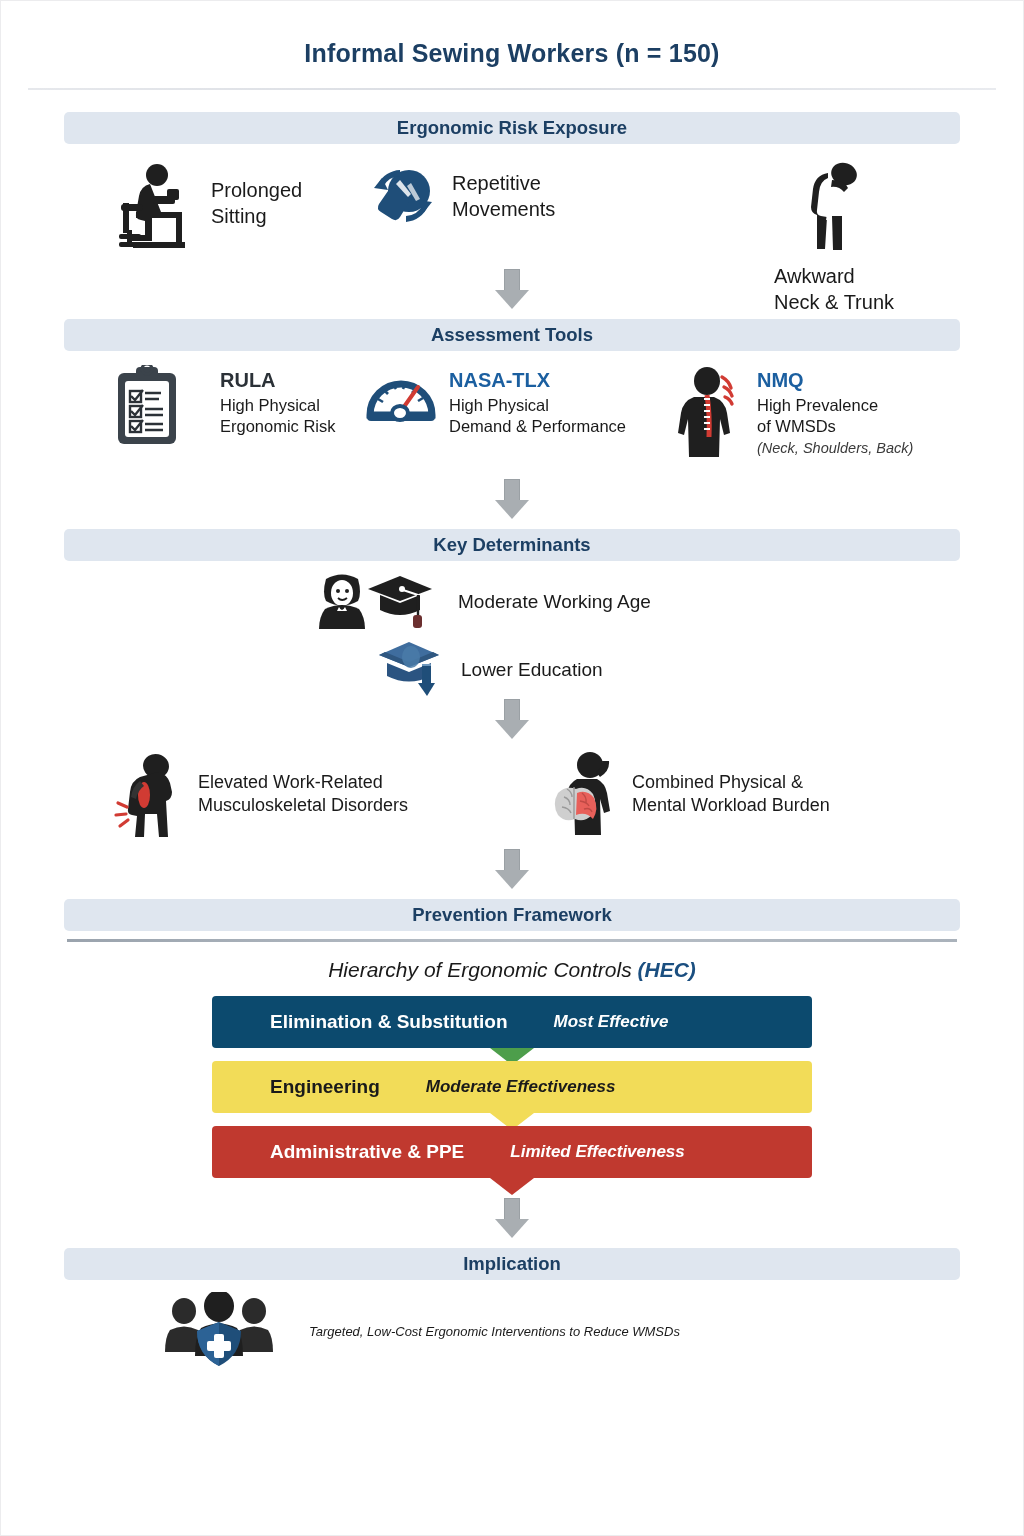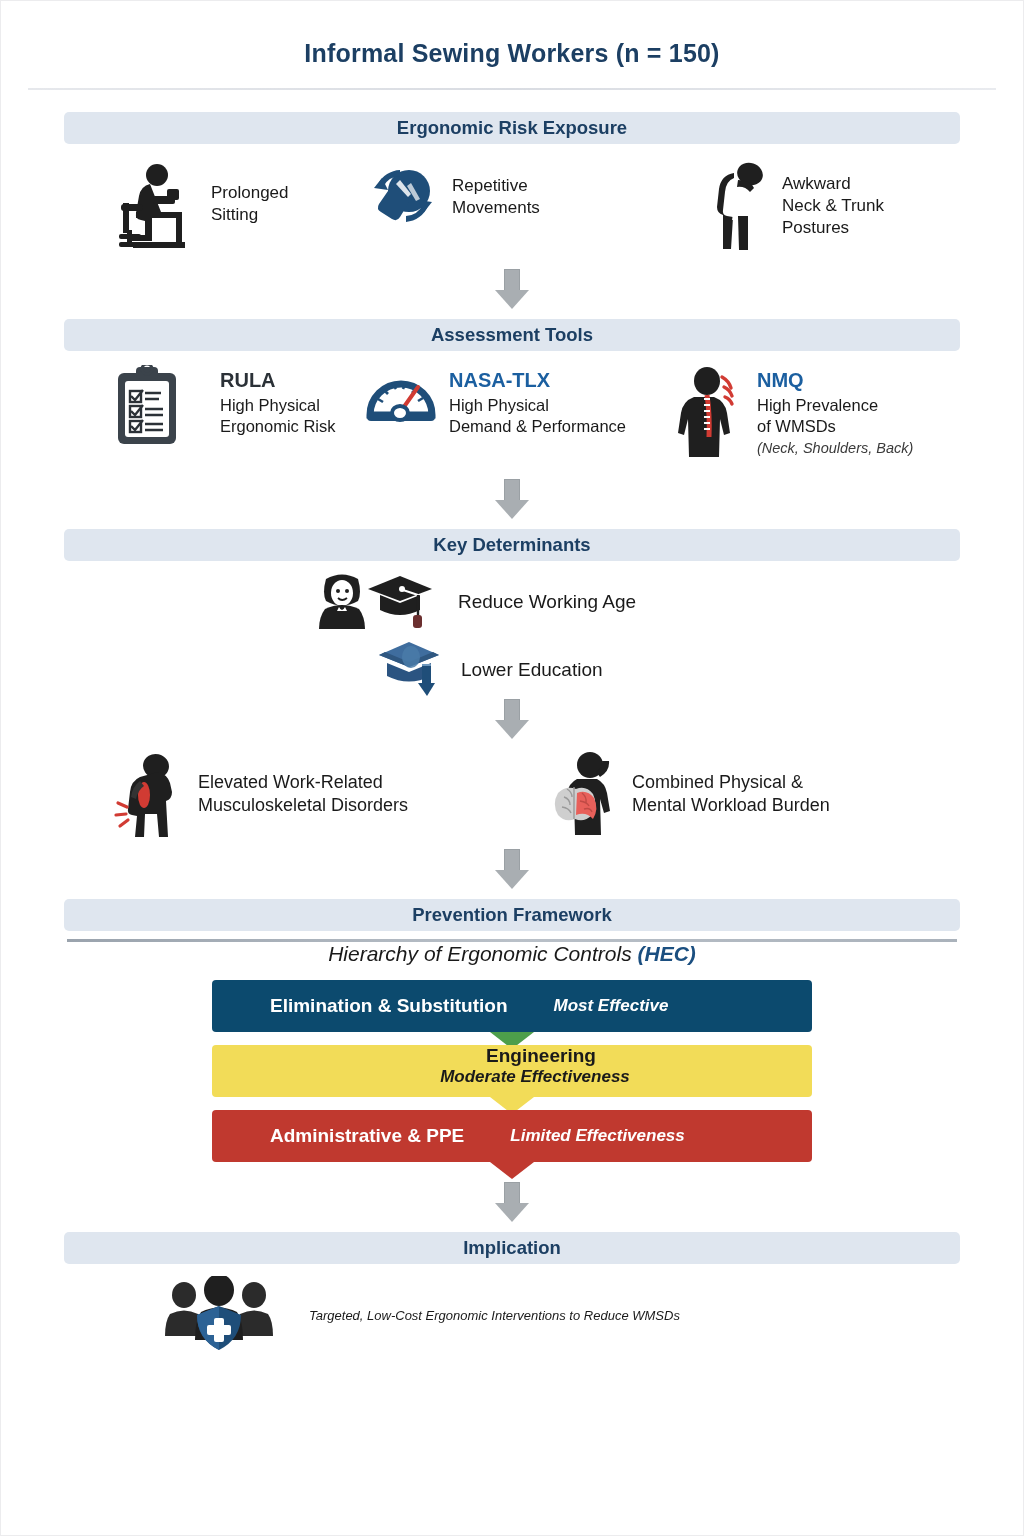--- a/index.html
+++ b/index.html
@@ -69,40 +69,41 @@
   }
   .arrow .head {
     position: absolute; left: 0; top: 21px;
     width: 0; height: 0;
     border-left: 17px solid transparent;
     border-right: 17px solid transparent;
     border-top: 19px solid #a9aeb2;
   }
   .items3 { display: flex; align-items: flex-start; }
   .item { display: flex; align-items: center; gap: 10px; }
-  .itxt { font-size: 17px; color: #1a1a1a; line-height: 1.28; }
+  .itxt { font-size: 20px; color: #1a1a1a; line-height: 1.28; }
 
   .tool { display: flex; align-items: flex-start; gap: 11px; }
   .tool-body { padding-top: 4px; }
   .tool-name { font-size: 20px; font-weight: bold; line-height: 1.15; }
   .tool-name.dark { color: #2b3137; }
   .tool-name.blue { color: #1b5fa0; }
   .tool-desc { font-size: 16.5px; color: #1a1a1a; line-height: 1.3; margin-top: 3px; }
   .tool-note { font-size: 14.5px; font-style: italic; color: #3a3a3a; margin-top: 2px; }
 
   
   .hec-rule {
     width: 890px; height: 3px; margin: 8px auto 0 auto;
     background: linear-gradient(to right,#9aa3ad,#b9c0c8,#aab2bb);
   }
   .hec-title {
     text-align: center;
     font-size: 21px;
     font-style: italic;
     color: #1a1a1a;
+    margin-top: 16px;
   }
   .hec-title b { color: #1b4f80; font-style: italic; }
 
   .hec-stack { width: 600px; margin: 14px auto 0 auto; }
   .hecband {
     position: relative;
     height: 52px;
     border-radius: 4px;
     display: flex;
     align-items: center;
@@ -121,21 +122,21 @@
     flex: 0 0 auto;
     margin-left: 58px;
   }
   .hecband .eff {
     font-style: italic; font-weight: bold; font-size: 17px;
     margin-left: 46px;
   }
   .g  { background: #0c4a6e; }
   .g .notch { border-top: 17px solid #4d9e4b; }
   .g .lbl, .g .eff { color: #ffffff; }
-  .y  { background: #f2dc58; flex-direction: column; }
+  .y  { background: #f2dc58; }
   .y .notch { border-top: 17px solid #f2dc58; }
   .y .lbl, .y .eff { color: #1a1a1a; }
   .r  { background: #c0392f; }
   .r .notch { border-top: 17px solid #c0392f; }
   .r .lbl, .r .eff { color: #ffffff; }
 
   .impl-text {
     font-size: 13px; font-style: italic; color: #1a1a1a;
   }
 
@@ -195,21 +196,21 @@
               <path d="M60 54 l8 -10 -14 -2 z"></path>
             </g>
           </svg>
         </span>
         <span class="itxt">
           <span>Repetitive</span><br>
           <span>Movements</span>
         </span>
       </div>
 
-      <div class="item" style="width:276px;padding-left:24px;">
+      <div class="item" style="width:276px;padding-left:24px;flex-direction:column;">
         <span>
           <svg width="64" height="96" viewBox="0 0 64 96">
             <g fill="#1f1f1f">
               <ellipse cx="42" cy="16" rx="13" ry="11" transform="rotate(18 42 16)"></ellipse>
               <path d="M26 20 q-8 3 -9 14 l-2 18 q-1 5 4 6 l6 1 -2 32 -8 0 0 -34 q-6 -2 -6 -8 l2 -18 q2 -14 15 -16 z"></path>
               <path d="M30 22 q12 0 16 8 l-4 4 q-5 -6 -13 -5 z"></path>
               <path d="M24 40 q2 12 0 22 l6 0 q2 -12 0 -22 z" fill="#ffffff" opacity=".9"></path>
               <path d="M30 58 l10 0 0 34 -9 0 z"></path>
               <path d="M24 30 q12 3 18 12 l-5 4 q-6 -8 -15 -10 z" fill="#ffffff" opacity=".9"></path>
             </g>
@@ -354,21 +355,21 @@
               <path d="M27 36 q3 6 6 0 l2 4 -10 0z" fill="#ffffff"></path>
               <path d="M56 18 l32 -13 32 13 -32 12z" fill="#1f1f1f"></path>
               <path d="M68 24 l0 15 q20 10 40 0 l0 -15 -20 8z" fill="#1f1f1f"></path>
               <path d="M88 18 l18 6" stroke="#ffffff" stroke-width="2" fill="none"></path>
               <circle cx="90" cy="18" r="3" fill="#ffffff"></circle>
               <path d="M106 24 l0 22" stroke="#1f1f1f" stroke-width="2.4"></path>
               <rect x="101" y="44" width="9" height="13" rx="3" fill="#6b2f2f"></rect>
             </g>
           </svg>
         </span>
-        <span class="itxt" style="font-size:19px;margin-left:4px;">Reduce Working Age</span>
+        <span class="itxt" style="font-size:19px;margin-left:4px;">Moderate Working Age</span>
       </div>
 
       <div class="item" style="padding-left:313px;margin-top:4px;">
         <span>
           <svg width="70" height="66" viewBox="0 0 70 66">
             <g>
               <path d="M2 18 l30 -13 30 13 -30 12z" fill="#3f6d9e"></path>
               <path d="M2 18 l30 12 30 -12 -6 -3 -24 10 -24 -10z" fill="#2f5780"></path>
               <path d="M10 26 l0 13 q22 11 44 0 l0 -13 -22 9z" fill="#2b5481"></path>
               <ellipse cx="34" cy="20" rx="9" ry="11" fill="#4a7ba8" opacity=".85"></ellipse>

